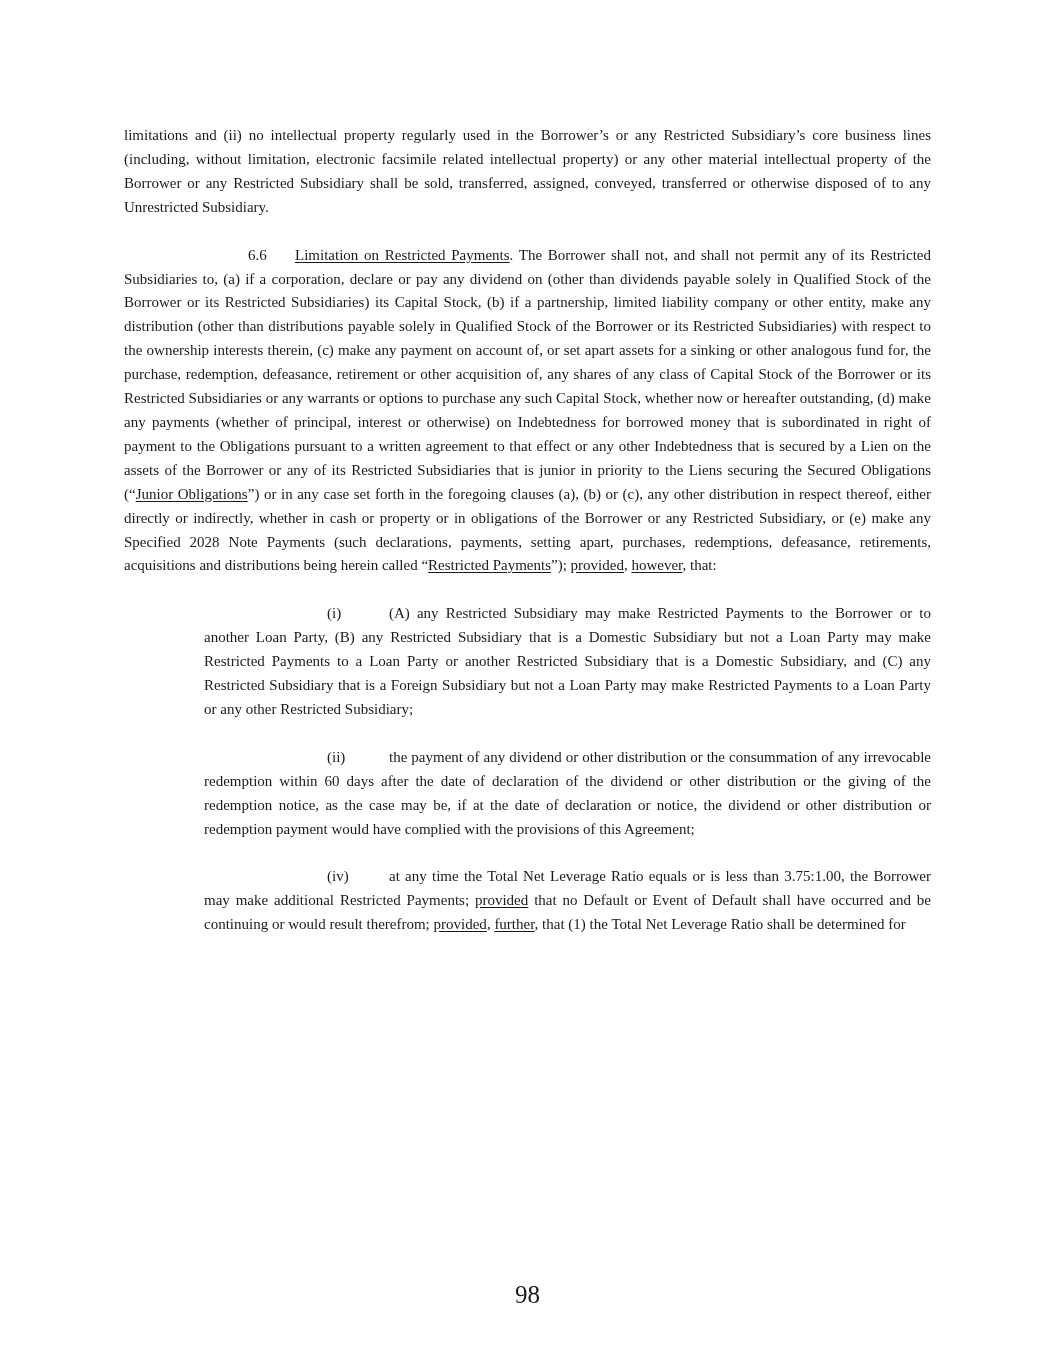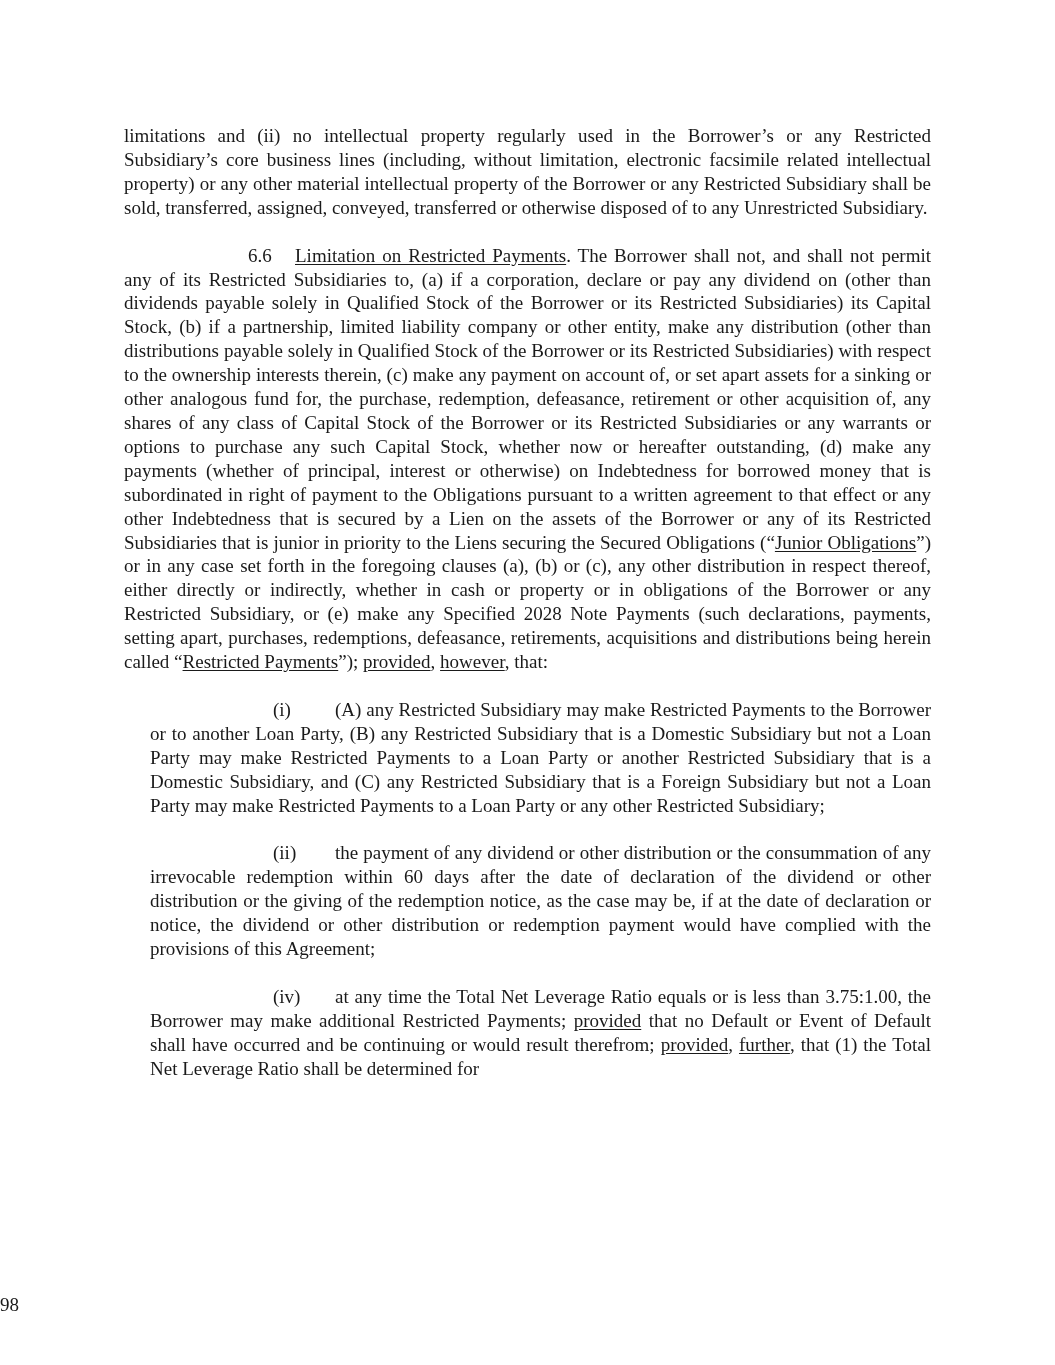--- a/index.html
+++ b/index.html
@@ -1,30 +1,30 @@
 <!DOCTYPE html>
 <html><head>
   <meta charset="utf-8">
   <style>
     html, body { margin: 0; padding: 0; background: #ffffff; }
     body { width: 1055px; height: 1365px; position: relative; overflow: hidden; }
     .page {
       position: absolute; left: 124px; top: 124px; width: 807px;
-      font-family: "Liberation Serif", serif; font-size: 19px; line-height: 23.9px; color: #1a1a1a;
+      font-family: "Liberation Serif", serif; font-size: 15px; line-height: 23.9px; color: #1a1a1a;
     }
     .para { text-align: justify; margin: 0 0 24px 0; }
-    .para.sub { margin-left: 26px; }
+    .para.sub { margin-left: 80px; }
     .indent { display: inline-block; width: 77px; }
     .subindent { display: inline-block; width: 123px; }
     .num { display: inline-block; width: 47px; margin-left: 47px; }
     .snum { display: inline-block; width: 62px; }
     u { text-decoration: underline; text-underline-offset: 2px; }
     .pagenum {
-      position: absolute; left: 0; width: 1055px; top: 1281px; text-align: left;
-      font-family: "Liberation Serif", serif; font-size: 19px; color: #1a1a1a; margin-top: 13px;
+      position: absolute; left: 0; width: 1055px; top: 1281px; text-align: center;
+      font-family: "Liberation Serif", serif; font-size: 25px; color: #1a1a1a;
     }
   </style>
 </head>
 <body>
 
 <div class="page">
 
   <p class="para">limitations and (ii) no intellectual property regularly used in the Borrower’s or any Restricted Subsidiary’s core business lines (including, without limitation, electronic facsimile related intellectual property) or any other material intellectual property of the Borrower or any Restricted Subsidiary shall be sold, transferred, assigned, conveyed, transferred or otherwise disposed of to any Unrestricted Subsidiary.</p>
 
   <p class="para"><span class="indent"></span><span class="num">6.6</span><u>Limitation on Restricted Payments</u><span>.</span><span>  The Borrower shall not, and shall not permit any of its Restricted Subsidiaries to, (a) if a corporation, declare or pay any dividend on (other than dividends payable solely in Qualified Stock of the Borrower or its Restricted Subsidiaries) its Capital Stock, (b) if a partnership, limited liability company or other entity, make any distribution (other than distributions payable solely in Qualified Stock of the Borrower or its Restricted Subsidiaries) with respect to the ownership interests therein, (c) make any payment on account of, or set apart assets for a sinking or other analogous fund for, the purchase, redemption, defeasance, retirement or other acquisition of, any shares of any class of Capital Stock of the Borrower or its Restricted Subsidiaries or any warrants or options to purchase any such Capital Stock, whether now or hereafter outstanding, (d) make any payments (whether of principal, interest or otherwise) on Indebtedness for borrowed money that is subordinated in right of payment to the Obligations pursuant to a written agreement to that effect or any other Indebtedness that is secured by a Lien on the assets of the Borrower or any of its Restricted Subsidiaries that is junior in priority to the Liens securing the Secured Obligations (“</span><u>Junior Obligations</u><span>”) or in any case set forth in the foregoing clauses (a), (b) or (c), any other distribution in respect thereof, either directly or indirectly, whether in cash or property or in obligations of the Borrower or any Restricted Subsidiary, or (e) make any Specified 2028 Note Payments (such declarations, payments, setting apart, purchases, redemptions, defeasance, retirements, acquisitions and distributions being herein called “</span><u>Restricted Payments</u><span>”); </span><u>provided</u><span>, </span><u>however</u><span>, that:</span></p>

